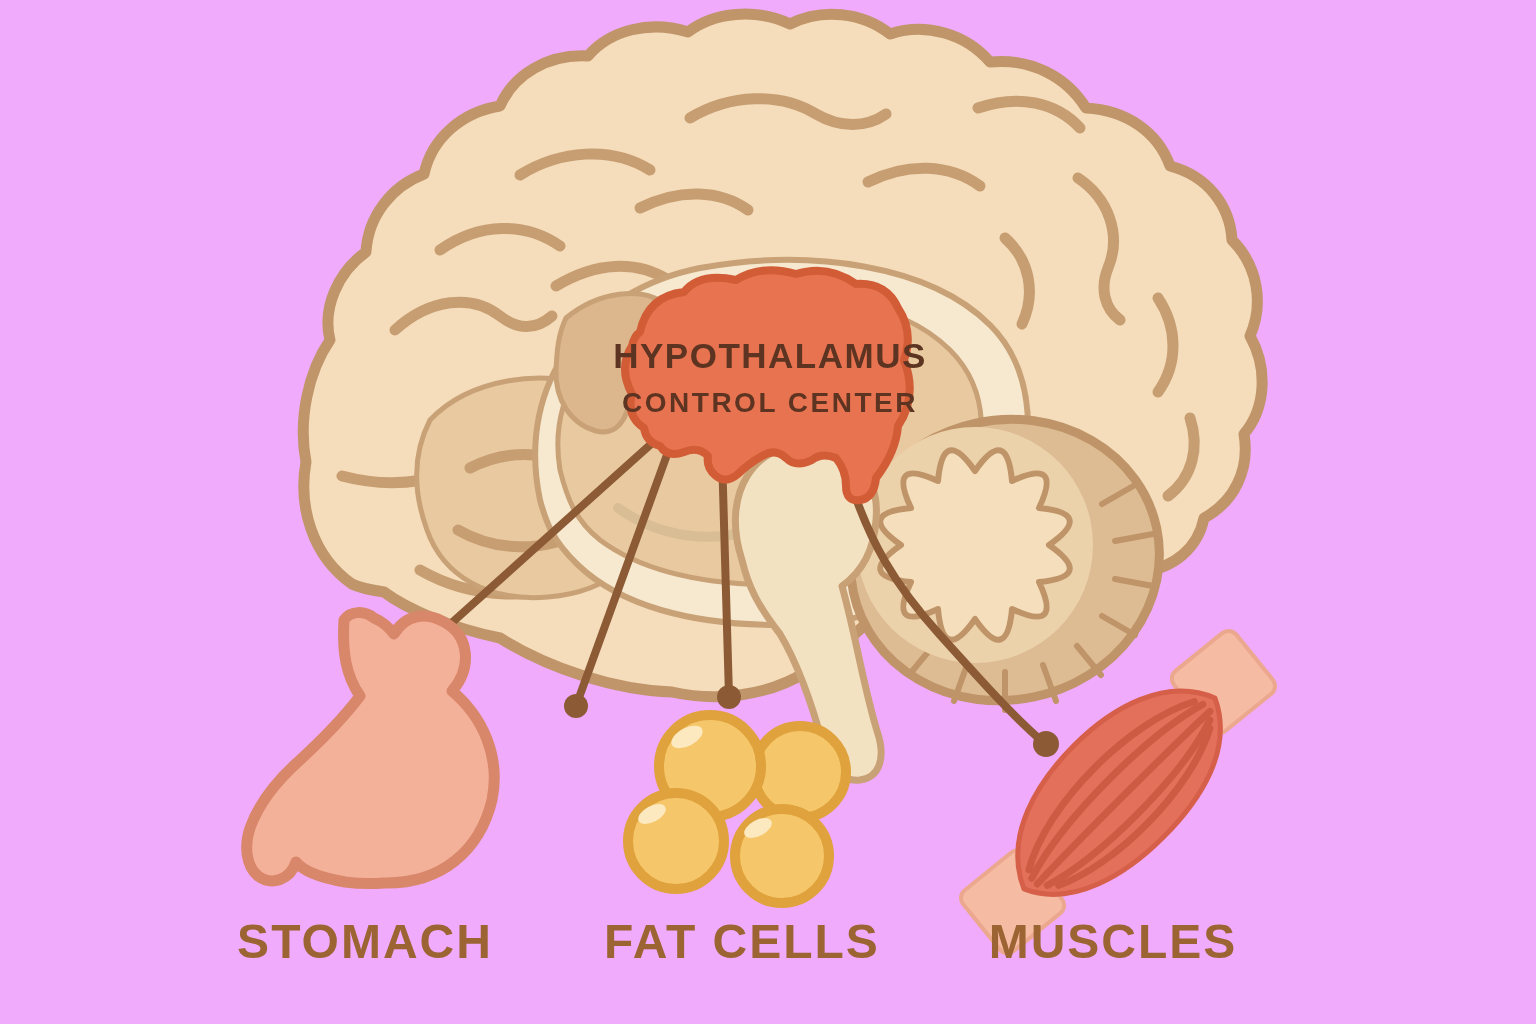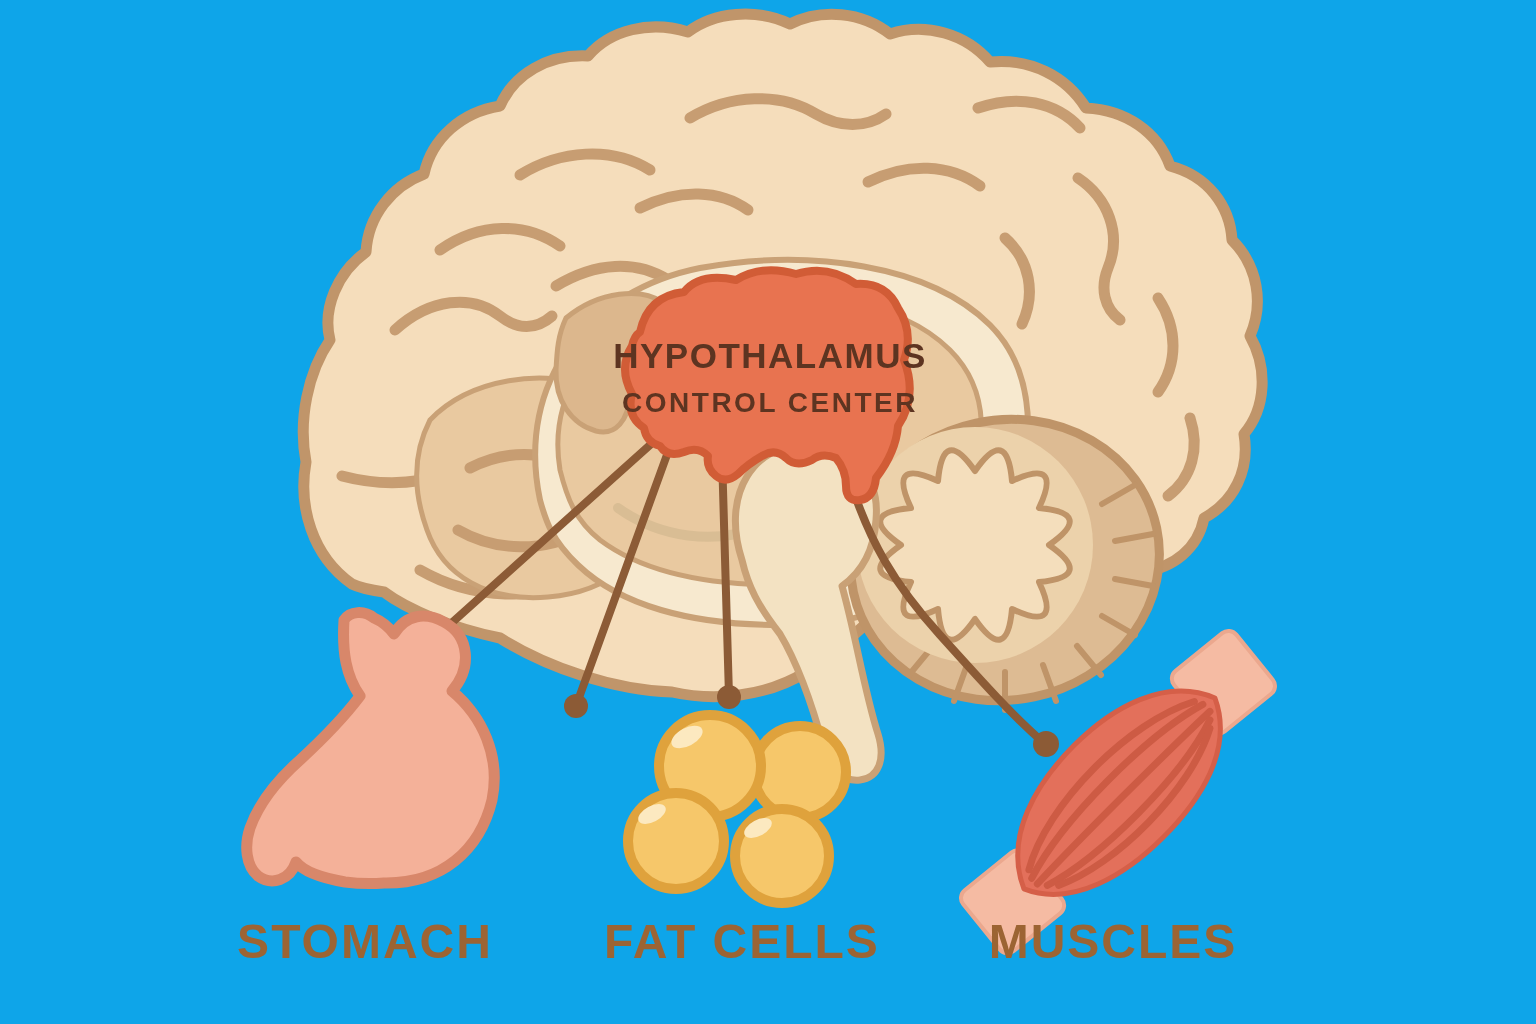--- a/index.html
+++ b/index.html
@@ -1,16 +1,16 @@
 <!DOCTYPE html>
 <html><head>
 <meta charset="utf-8">
 <style>
   html,body{margin:0;padding:0;background:#f8efe1;}
-  .stage{position:relative;width:1536px;height:1024px;overflow:hidden;background:#0ea5e9;
+  .stage{position:relative;width:1536px;height:1024px;overflow:hidden;background:#f0abfc;
          font-family:"Liberation Sans", sans-serif;}
   svg{display:block;}
   .sulcus{fill:none;stroke:#c79d72;stroke-width:11;stroke-linecap:round;}
   .sulcus-soft{fill:none;stroke:#d9bd94;stroke-width:10;stroke-linecap:round;}
   .connector{fill:none;stroke:#8c5b36;stroke-width:8;stroke-linecap:round;}
   .organ-label{font-weight:700;font-size:48px;letter-spacing:2px;}
   .hypo-title{font-weight:700;font-size:35px;letter-spacing:1.5px;}
   .hypo-sub{font-weight:700;font-size:28px;letter-spacing:2.5px;}
   .cb-stripe{stroke:#bf9468;stroke-width:6;stroke-linecap:round;}
 </style>

